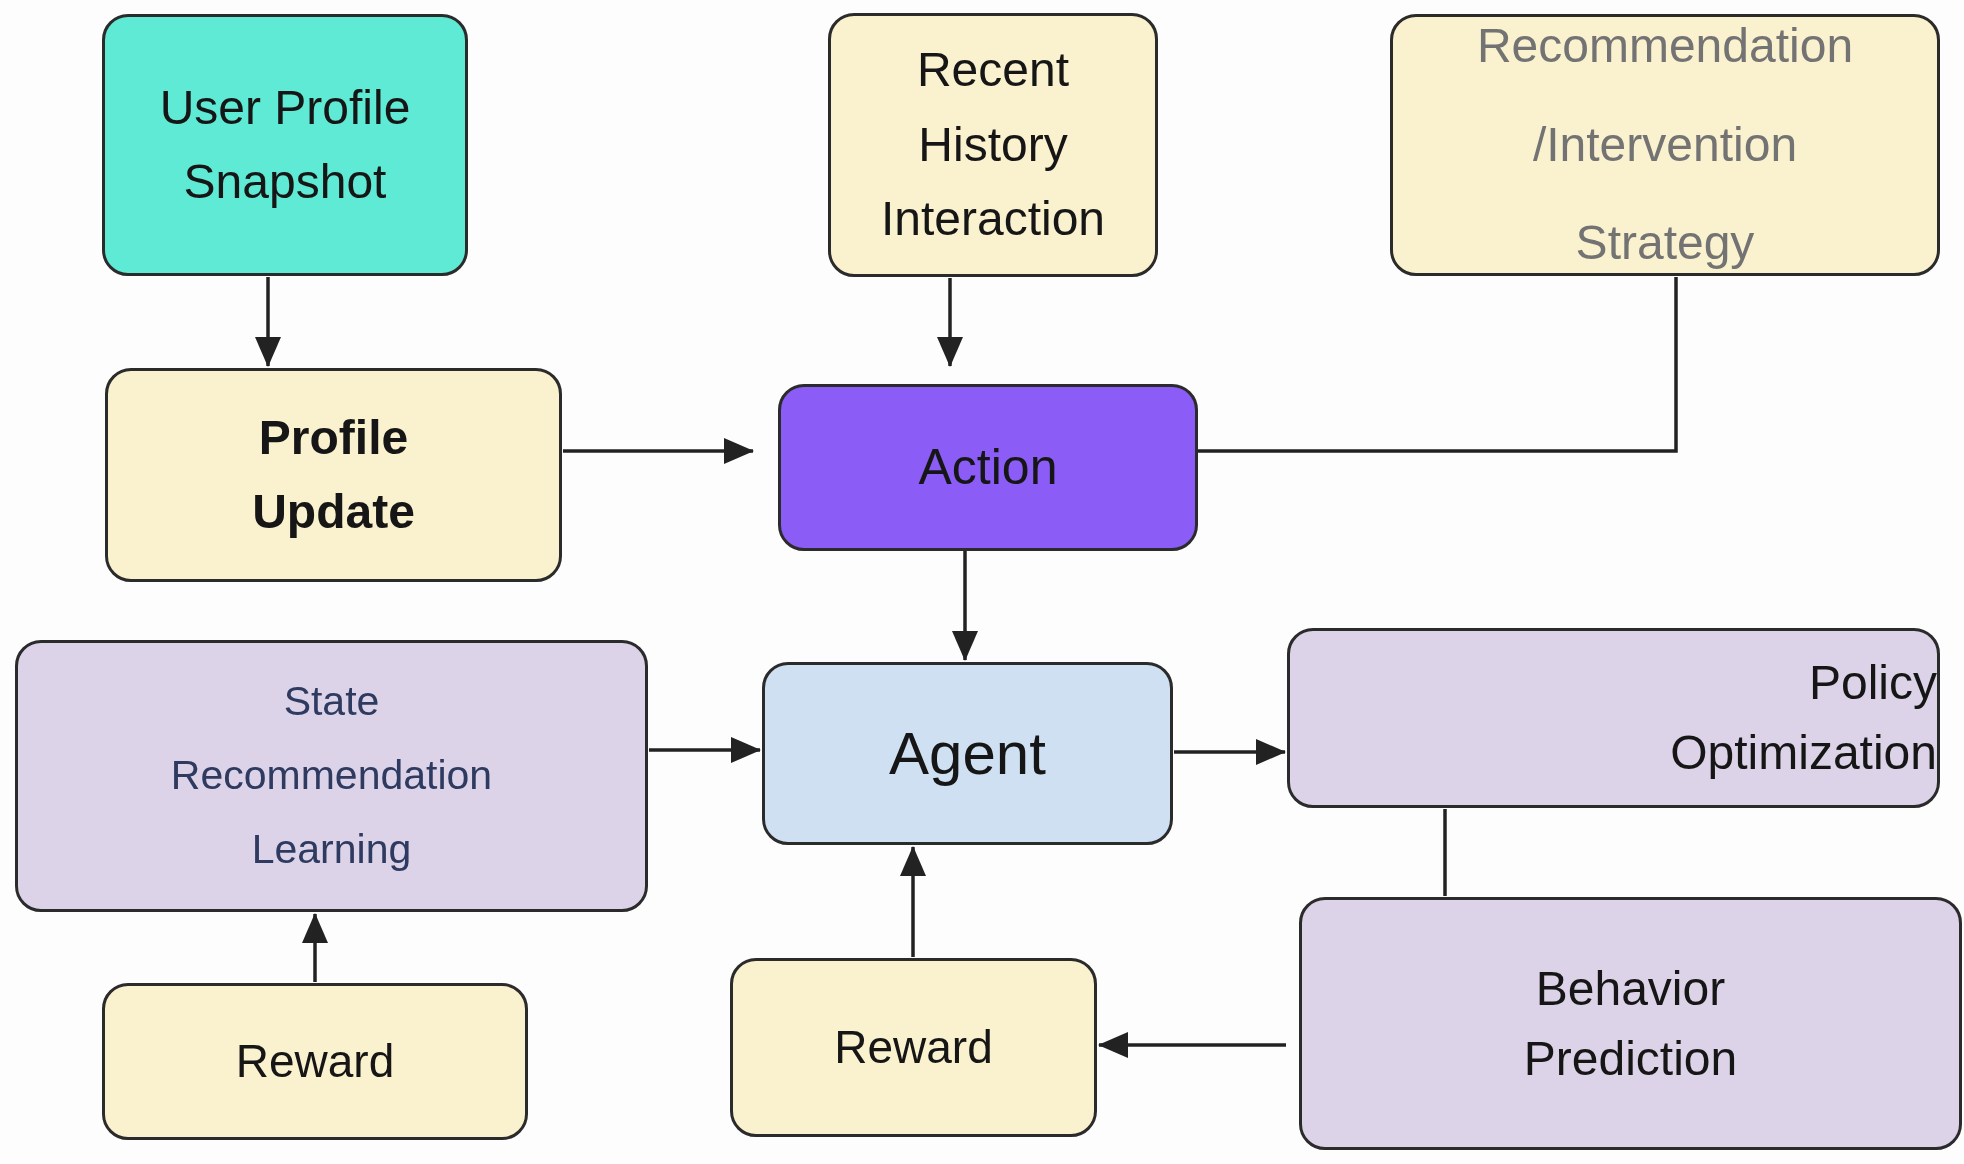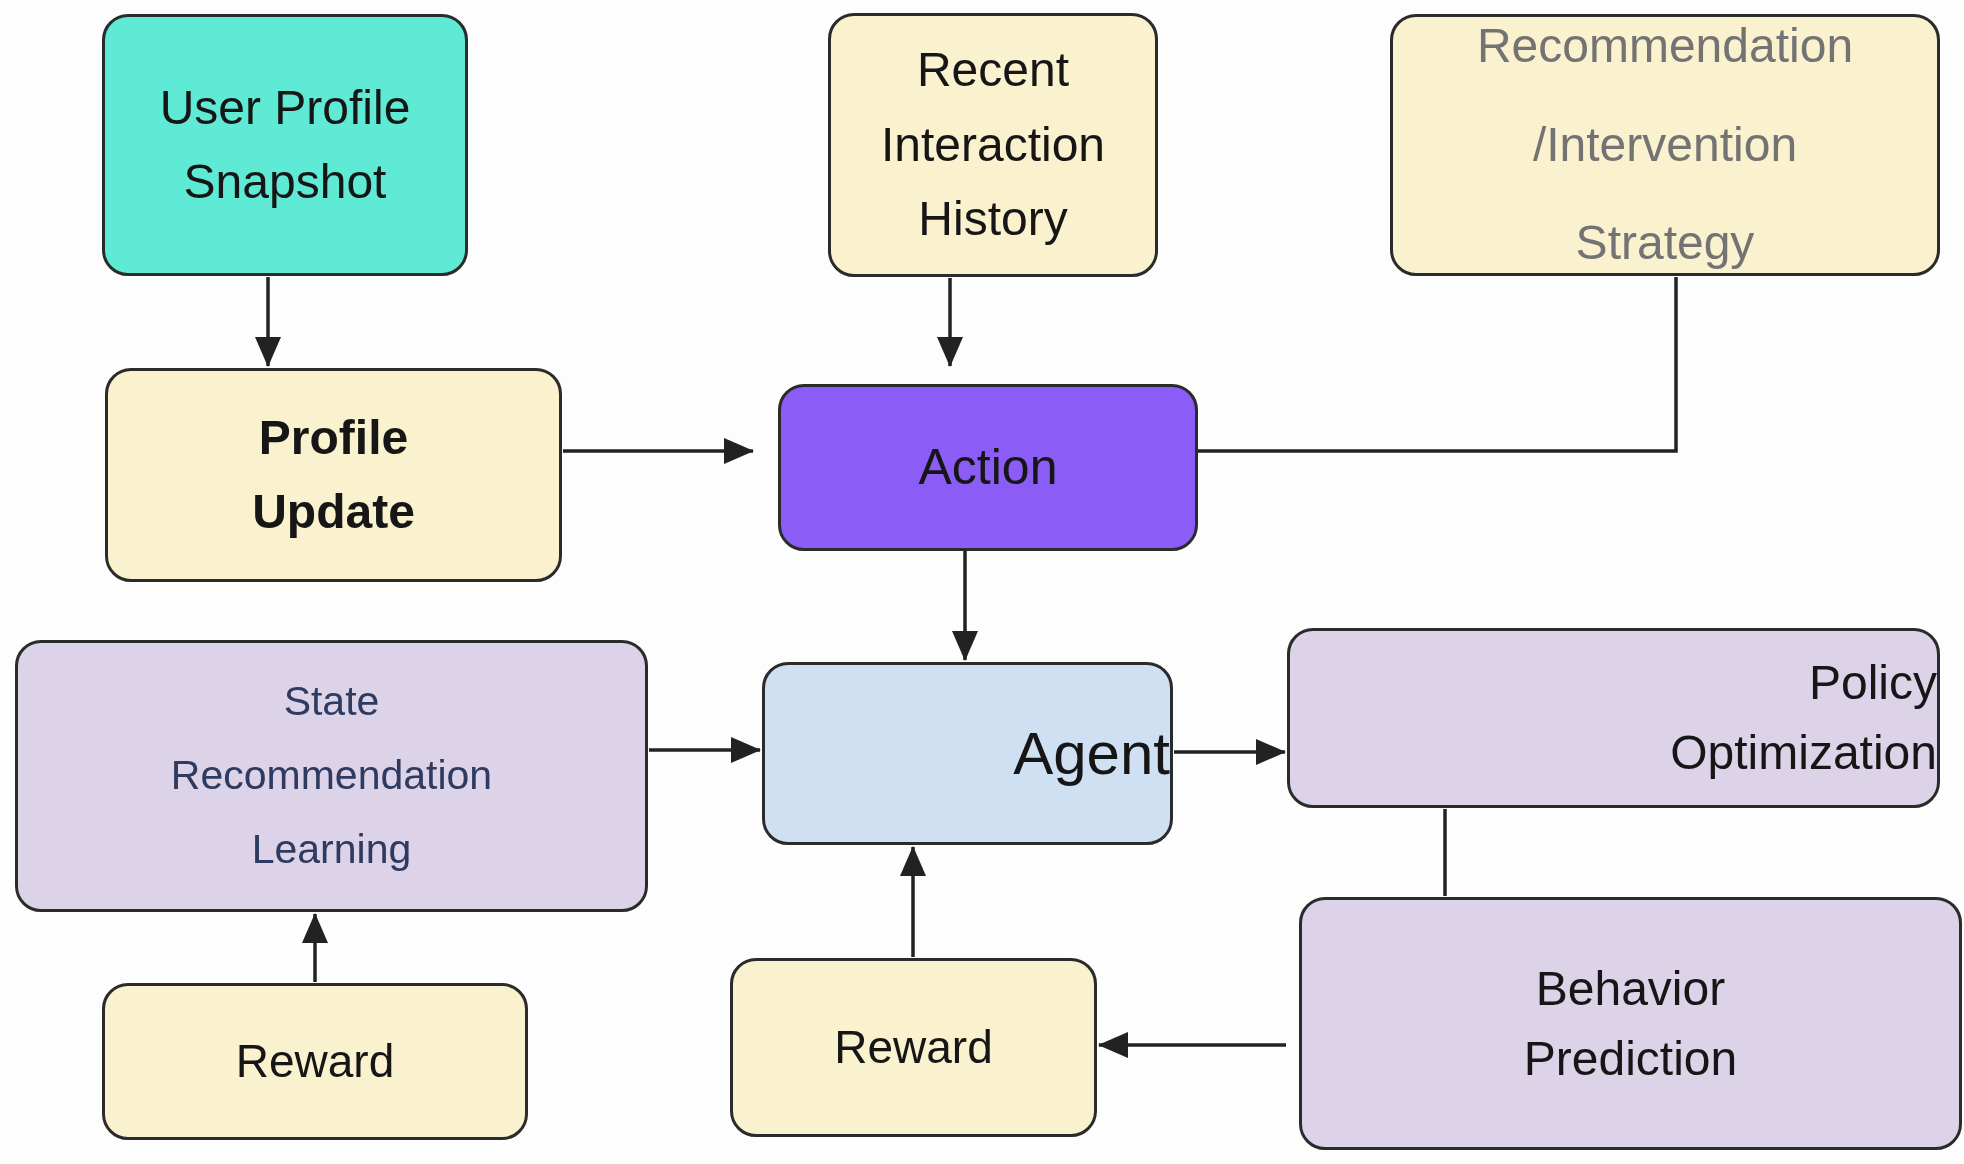--- a/index.html
+++ b/index.html
@@ -62,41 +62,41 @@
         <path d="M1286,1045 L1099,1045" fill="none" stroke="#222222" stroke-width="3.5" marker-end="url(#arrowhead)"></path>
       </g>
   </svg>
   <div id="nodes">
       <div class="node" style="left: 102px; top: 14px; width: 366px; height: 262px; background: #5eead4; border-color: rgb(43, 43, 43); color: rgb(22, 22, 22); font-size: 48px; line-height: 1.55;">
         <span class="line">User Profile</span>
         <span class="line">Snapshot</span>
       </div>
       <div class="node" style="left: 785px; top: 13px; width: 330px; height: 264px; background: rgb(250, 241, 206); border-color: rgb(43, 43, 43); color: rgb(22, 22, 22); font-size: 48px; line-height: 1.55; margin-left: 43px;">
         <span class="line">Recent</span>
+        <span class="line">History</span>
         <span class="line">Interaction</span>
-        <span class="line">History</span>
       </div>
       <div class="node" style="left: 1390px; top: 14px; width: 550px; height: 262px; background: rgb(250, 241, 206); border-color: rgb(43, 43, 43); color: #737373; font-size: 48px; line-height: 1.55; gap: 24px;">
         <span class="line">Recommendation</span>
         <span class="line">/Intervention</span>
         <span class="line">Strategy</span>
       </div>
       <div class="node" style="left: 105px; top: 368px; width: 457px; height: 214px; background: rgb(250, 241, 206); border-color: rgb(43, 43, 43); color: rgb(22, 22, 22); font-size: 48px; line-height: 1.55; font-weight: bold;">
         <span class="line">Profile</span>
         <span class="line">Update</span>
       </div>
       <div class="node" style="left: 778px; top: 368px; width: 420px; height: 167px; background: #8b5cf6; border-color: rgb(43, 43, 43); color: rgb(22, 22, 22); font-size: 50px; line-height: 1.3; margin-top: 16px;">
         <span class="line">Action</span>
       </div>
       <div class="node" style="left: 15px; top: 640px; width: 633px; height: 272px; background: rgb(220, 211, 232); border-color: rgb(43, 43, 43); color: rgb(46, 58, 96); font-size: 41px; line-height: 1.8; align-items: center;">
         <span class="line">State</span>
         <span class="line">Recommendation</span>
         <span class="line">Learning</span>
       </div>
-      <div class="node" style="left: 762px; top: 662px; width: 411px; height: 183px; background: rgb(206, 224, 242); border-color: rgb(43, 43, 43); color: rgb(22, 22, 22); font-size: 60px; line-height: 1.2; align-items: flex-end;">
+      <div class="node" style="left: 762px; top: 662px; width: 411px; height: 183px; background: rgb(206, 224, 242); border-color: rgb(43, 43, 43); color: rgb(22, 22, 22); font-size: 60px; line-height: 1.2;">
         <span class="line">Agent</span>
       </div>
       <div class="node" style="left: 1287px; top: 628px; width: 653px; height: 180px; background: rgb(220, 211, 232); border-color: rgb(43, 43, 43); color: rgb(22, 22, 22); font-size: 48px; line-height: 1.45; align-items: flex-end;">
         <span class="line">Policy</span>
         <span class="line">Optimization</span>
       </div>
       <div class="node" style="left: 102px; top: 983px; width: 426px; height: 157px; background: rgb(250, 241, 206); border-color: rgb(43, 43, 43); color: rgb(22, 22, 22); font-size: 46px; line-height: 1.3;">
         <span class="line">Reward</span>
       </div>
       <div class="node" style="left: 730px; top: 958px; width: 367px; height: 179px; background: rgb(250, 241, 206); border-color: rgb(43, 43, 43); color: rgb(22, 22, 22); font-size: 46px; line-height: 1.3;">

